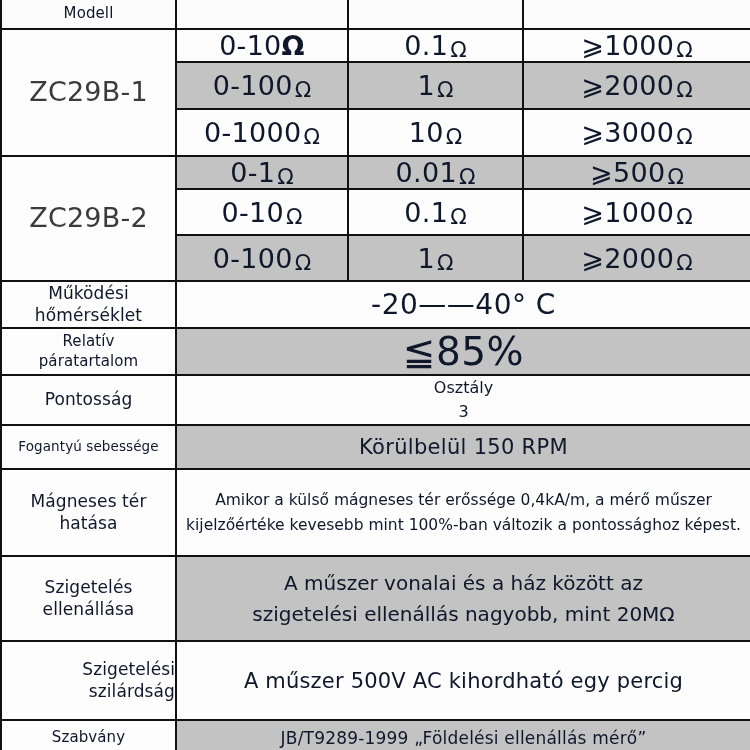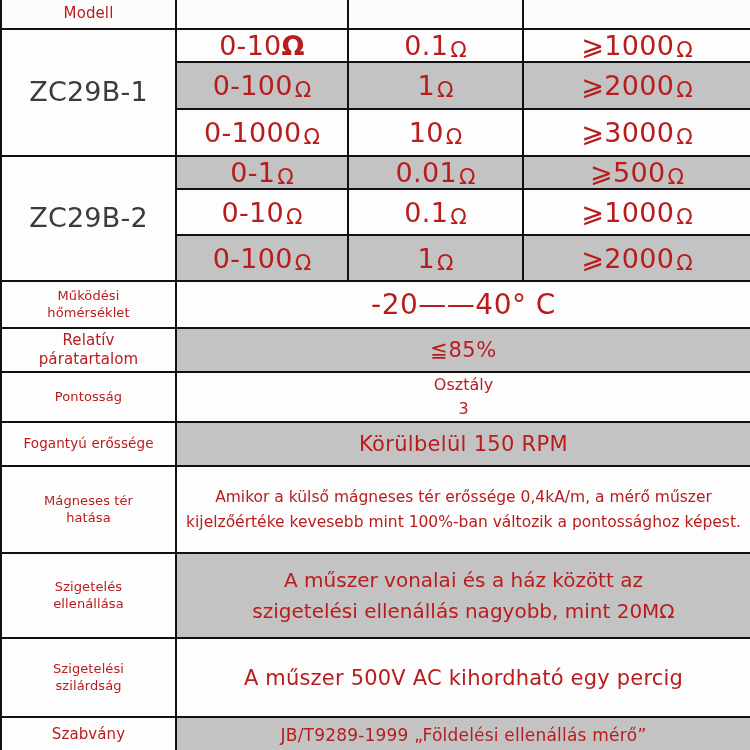--- a/index.html
+++ b/index.html
@@ -21,37 +21,37 @@
     table-layout: fixed;
     background: #fdfdfd;
   }
 
   .spec-table td {
     border: 2px solid #111111;
     padding: 0;
     text-align: center;
     vertical-align: middle;
     background: #fcfcfc;
-    color: #b91c1c;
+    color: #0f172a;
   }
 
   
   col.c-label { width: 175px; }
   col.c-range { width: 172px; }
   col.c-res   { width: 175px; }
   col.c-aux   { width: 228px; }
 
   
   .shade { background: #c3c3c3 !important; }
   .white { background: #fdfdfd !important; }
 
   
   .label-cell {
     color: #9a9a9a;
-    font-size: 13px;
+    font-size: 17px;
     line-height: 1.28;
     font-weight: 400;
     letter-spacing: 0.1px;
     padding: 2px 4px;
   }
   .label-cell.small { font-size: 15px; }
   .label-cell.xsmall { font-size: 13.5px; }
   .label-cell.model {
     color: #3b3b3b;
     font-size: 27px;
@@ -82,21 +82,21 @@
 
   .temp-cell {
     color: #3a3a3a;
     font-size: 28px;
     letter-spacing: 0.5px;
     white-space: nowrap;
     border-radius: 17px;
   }
   .hum-cell {
     color: #1d1d1d;
-    font-size: 21px;
+    font-size: 39px;
     letter-spacing: 0.5px;
   }
   .acc-cell {
     color: #6f6f6f;
     font-size: 16px;
     line-height: 1.5;
   }
   .rpm-cell {
     color: #5a5a5a;
     font-size: 21px;
@@ -243,21 +243,21 @@
       <td class="label-cell white" style="height:41px;">
         <span class="stack">Pontosság</span>
       </td>
       <td class="acc-cell white" colspan="3">
         <span class="stack">Osztály</span>
         <span class="stack">3</span>
       </td>
     </tr>
 
     <tr>
-      <td class="label-cell xsmall white" style="height:42px;">Fogantyú erőssége</td>
+      <td class="label-cell xsmall white" style="height:42px;">Fogantyú sebessége</td>
       <td class="rpm-cell shade" colspan="3">Körülbelül 150 RPM</td>
     </tr>
 
     <tr>
       <td class="label-cell white" style="height:85px;">
         <span class="stack">Mágneses tér</span>
         <span class="stack">hatása</span>
       </td>
       <td class="para-cell white" colspan="3">Amikor a külső mágneses tér erőssége 0,4kA/m, a mérő műszer kijelzőértéke kevesebb mint 100%-ban változik a pontossághoz képest.</td>
     </tr>
@@ -267,21 +267,21 @@
         <span class="stack">Szigetelés</span>
         <span class="stack">ellenállása</span>
       </td>
       <td class="insul-cell shade" colspan="3">
         <span class="stack">A műszer vonalai és a ház között az</span>
         <span class="stack">szigetelési ellenállás nagyobb, mint 20MΩ</span>
       </td>
     </tr>
 
     <tr>
-      <td class="label-cell white" style="height:77px;">
+      <td class="label-cell white" style="height:77px;text-align:right;">
         <span class="stack">Szigetelési</span>
         <span class="stack">szilárdság</span>
       </td>
       <td class="strength-cell white" colspan="3">A műszer 500V AC kihordható egy percig</td>
     </tr>
 
     <tr>
       <td class="label-cell small white" style="height:33px;">Szabvány</td>
       <td class="std-cell shade" colspan="3">JB/T9289-1999 „Földelési ellenállás mérő”</td>
     </tr>

